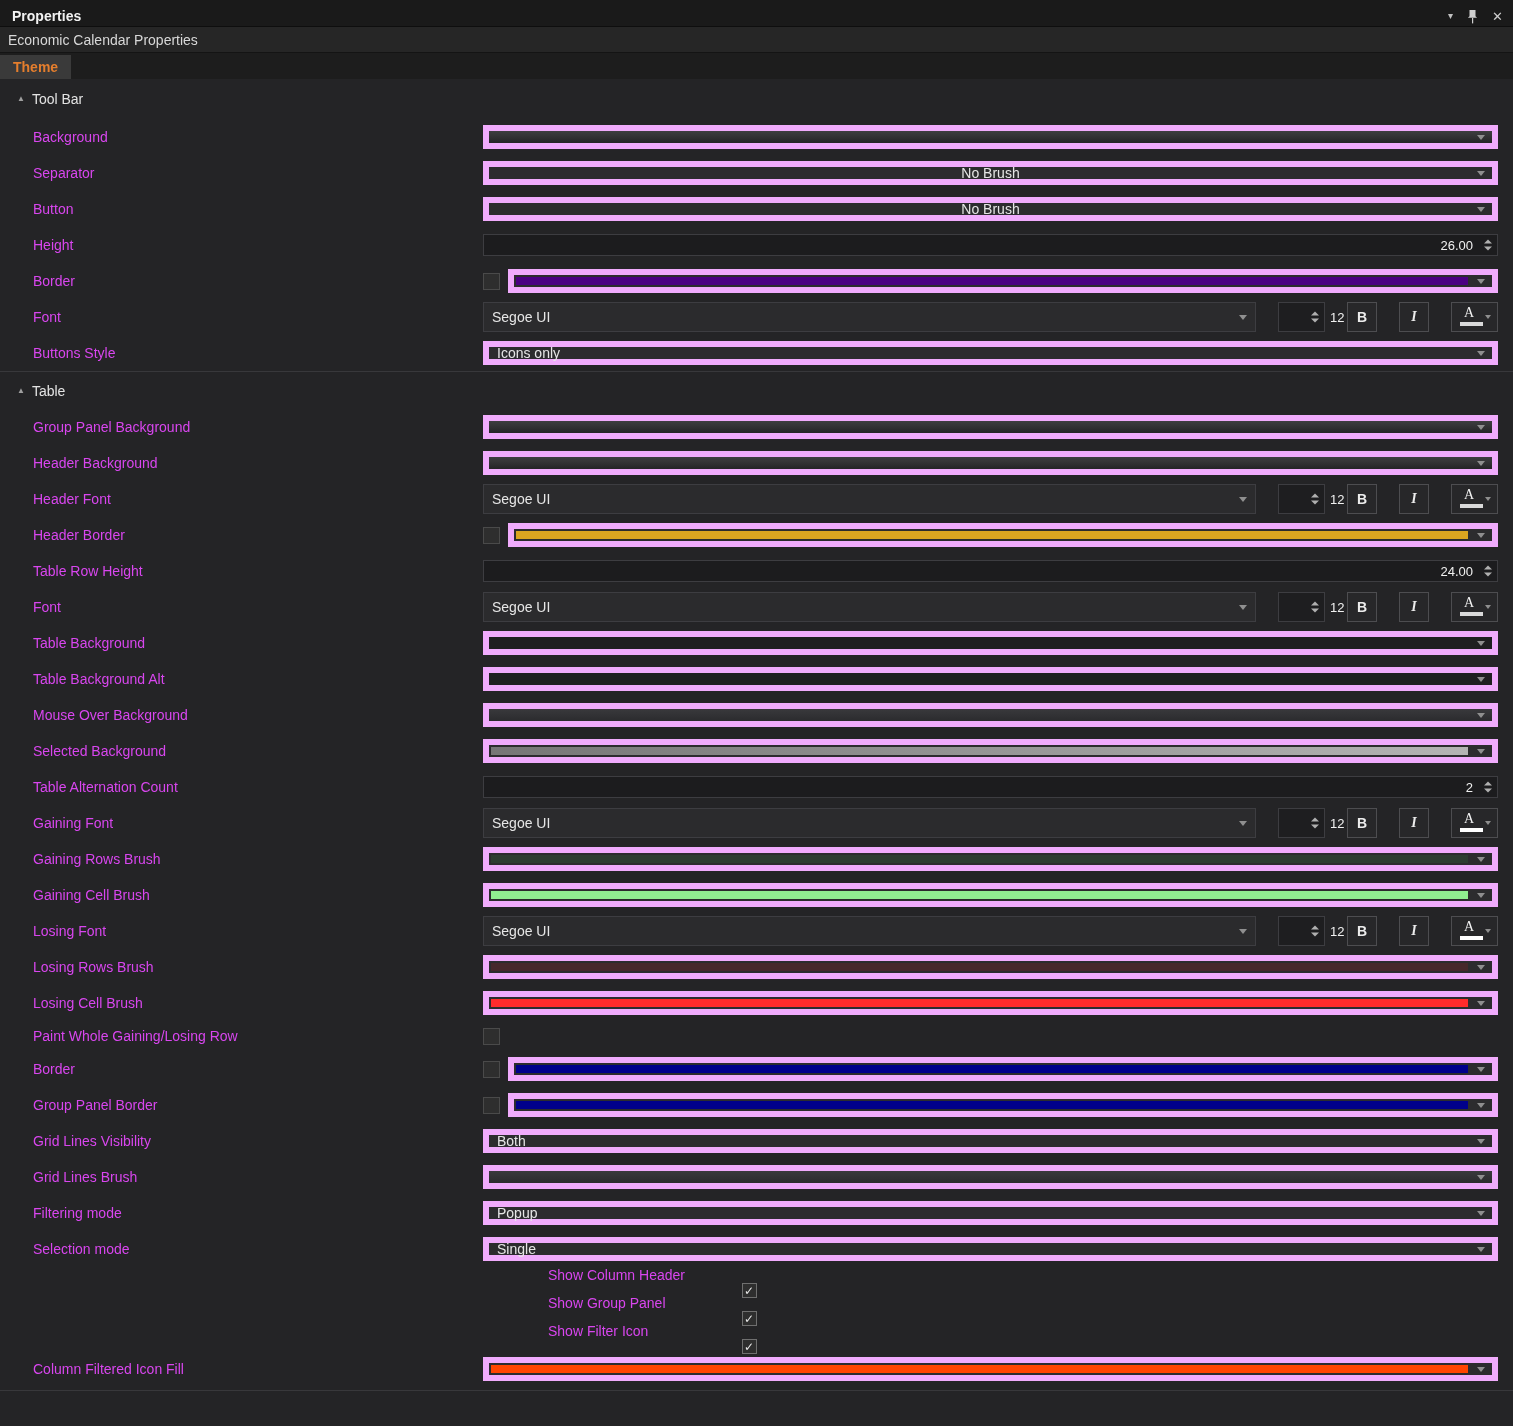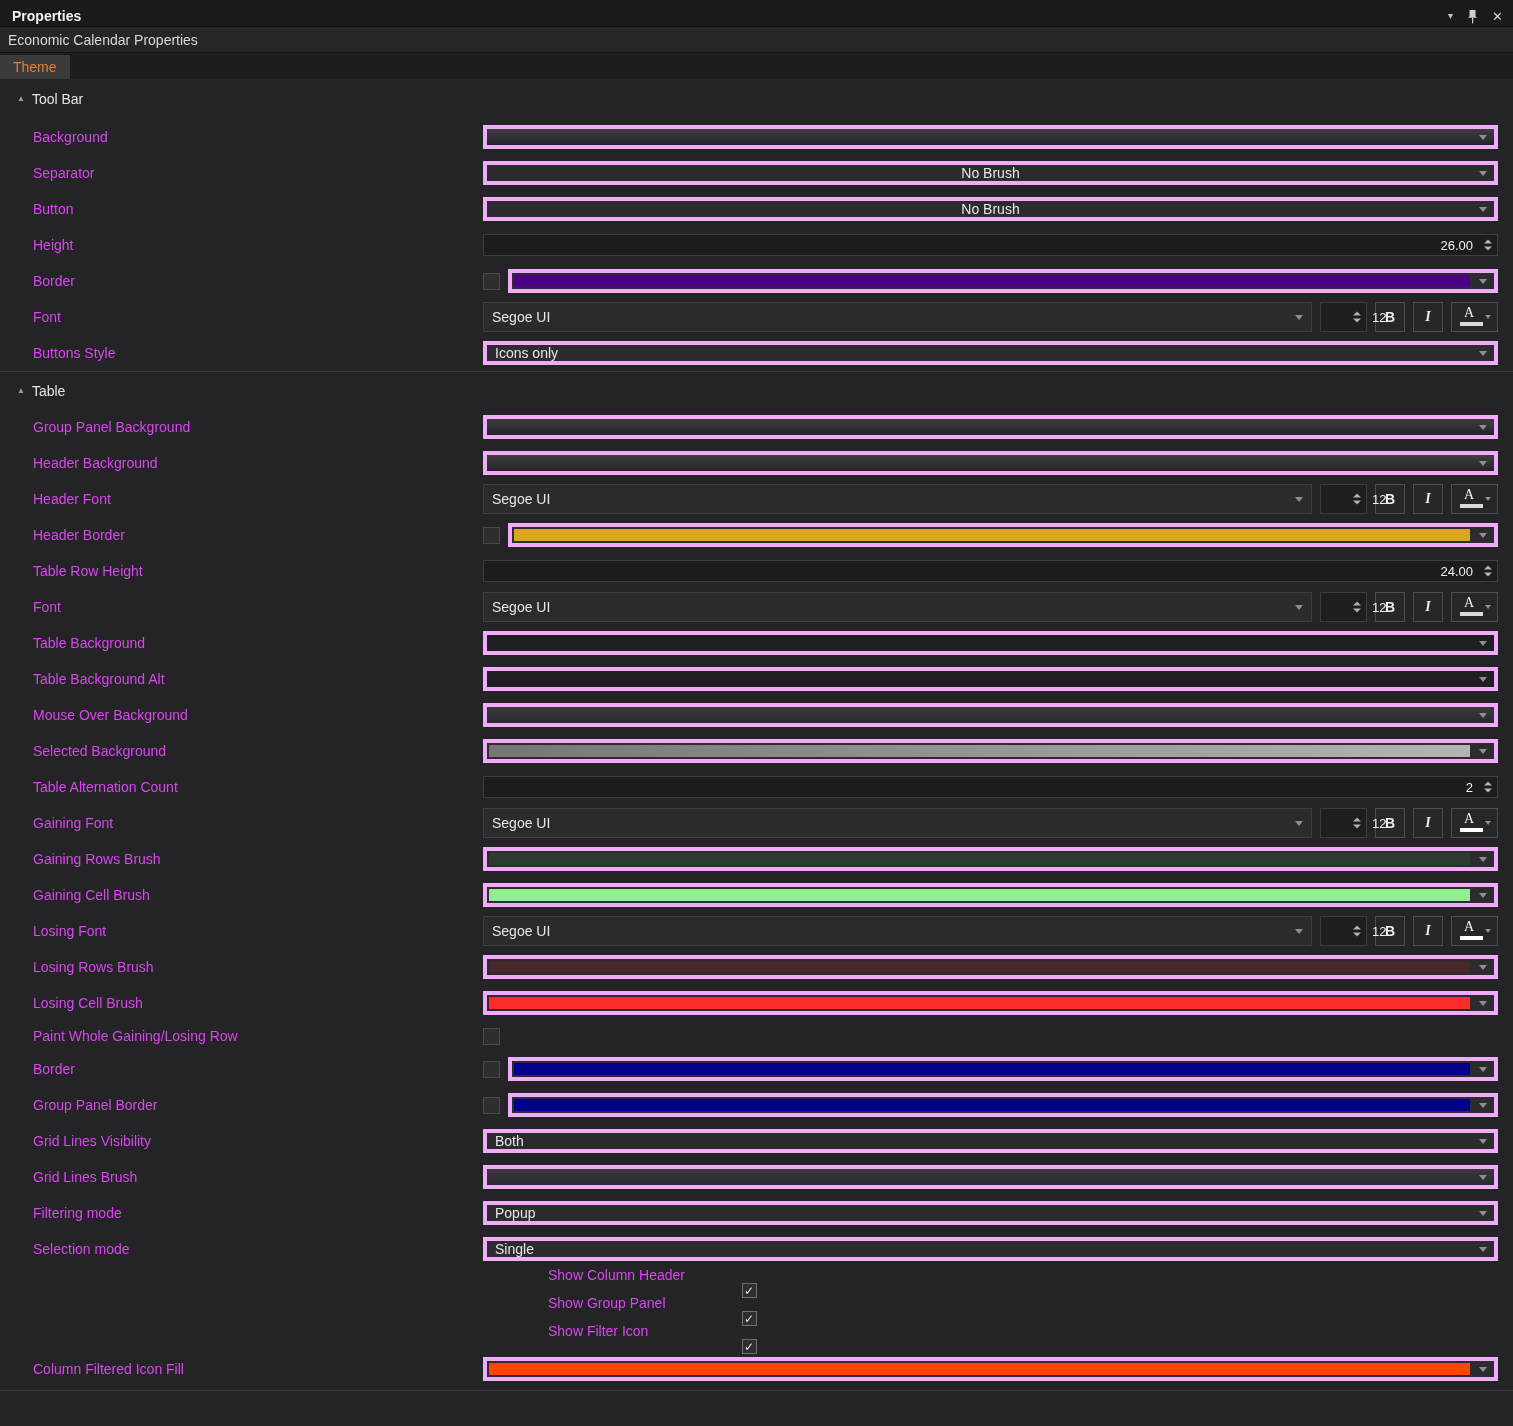--- a/index.html
+++ b/index.html
@@ -26,21 +26,21 @@
   
   .subtitle {
     height:26px; background:#262626; border-bottom:1px solid #141414;
     display:flex; align-items:center; padding-left:8px; color:#d8d8d8;
   }
 
   
   .tabs { height:26px; background:#1d1d1d; display:flex; align-items:flex-end; }
   .tab {
     height:24px; padding:0 13px; display:flex; align-items:center;
-    background:#3a3a3a; color:#e57e2d; font-size:14px; cursor:default;
+    background:#3a3a3a; color:#e57e2d; font-size:14px; cursor:default;font-weight:bold;
   }
 
   
   .content { padding-top:0; }
   .row { display:flex; align-items:center; height:36px; }
   .row.slim { height:30px; }
   .row.slim28 { height:28px;flex-direction:column; }
   .label { width:483px; padding-left:33px; color:#d946ef; flex:none; }
   .ctl { flex:1; margin-right:15px; display:flex; align-items:center; gap:8px; min-width:0; }
 
@@ -48,21 +48,21 @@
 
   .sect { height:40px; display:flex; align-items:center; padding-left:17px; gap:7px; }
   .sect.divided { height:38px; border-top:1px solid #38383b; }
   .sect .tri { color:#9f9f9f; font-size:8px; line-height:1; }
   .sect .tri::before { content:"▲"; }
   .sect-title { color:#e3e3e3; }
 
   
   .dd {
     position:relative; flex:1; height:24px; min-width:0;
-    background:#2c2c2e; border:4px solid #f0abfc;
+    background:#2c2c2e; border:6px solid #f0abfc;
   }
   .dd .arrow { position:absolute; right:7px; top:50%; margin-top:-2px;
     width:0; height:0; border-left:4px solid transparent; border-right:4px solid transparent;
     border-top:5px solid #8f8f8f; }
   .dd.center { display:flex; align-items:center; justify-content:center; }
   .dd.center .ddtext { color:#e6e6e6; }
   .dd.left { display:flex; align-items:center; padding-left:8px; }
   .dd.left .ddtext { color:#e6e6e6; }
   .dd.grad-a { background:linear-gradient(180deg,#3e3e40 0%,#333335 45%,#242426 100%); }
   .dd.grad-b { background:linear-gradient(180deg,#39393c,#2b2b2e); }
@@ -87,21 +87,21 @@
     width:17px; height:17px; flex:none; background:#2e2e2e; border:1px solid #4a4a4a;
     position:relative; cursor:default;
   }
   .cb.sm { width:15px; height:15px; border-color:#6f6f6f; }
   .cb.on::after {
     content:"✓"; position:absolute; left:50%; top:50%; transform:translate(-50%,-52%);
     color:#e8e8e8; font-size:12px; line-height:1;
   }
 
   
-  .fctl { flex:1; margin-right:15px; display:flex; align-items:center; gap:8px; min-width:0; }
+  .fctl { flex:1; margin-right:15px; display:flex; align-items:center; gap:22px; min-width:0; }
   .fdd { position:relative; flex:1; height:30px; background:#2b2b2d; border:1px solid #3d3d41;
     display:flex; align-items:center; padding-left:8px; min-width:0; }
   .fdd .ddtext { color:#e6e6e6; }
   .fdd .arrow { position:absolute; right:8px; top:50%; margin-top:-2px; width:0; height:0;
     border-left:4px solid transparent; border-right:4px solid transparent; border-top:5px solid #8f8f8f; }
   .fsize { position:relative; width:47px; flex:none; height:30px; background:#1e1e20; border:1px solid #3d3d41;
     display:flex; align-items:center; padding-left:9px; }
   .fsize .numval { color:#f0f0f0; font-size:13px;margin-left:42px; }
   .fbtn { width:30px; height:30px; flex:none; background:#272729; border:1px solid #4d4d50;
     color:#ececec; display:flex; align-items:center; justify-content:center; font-size:14px; cursor:default; }

